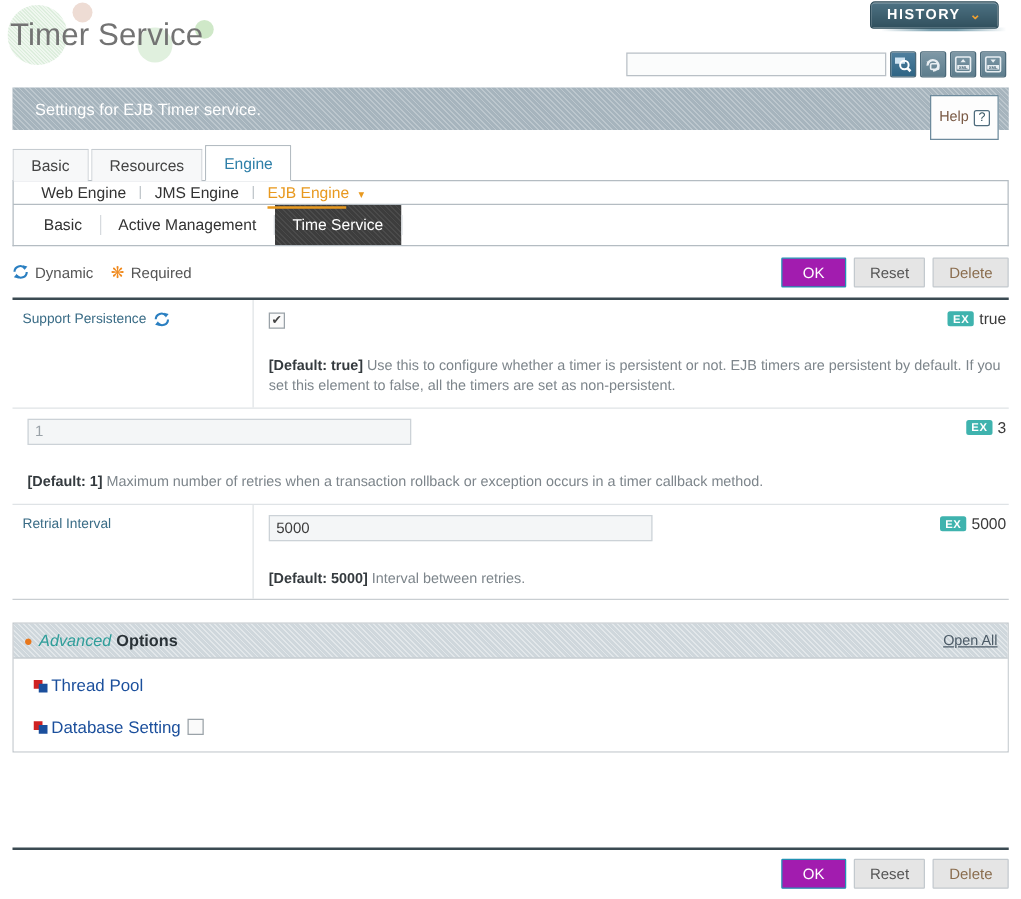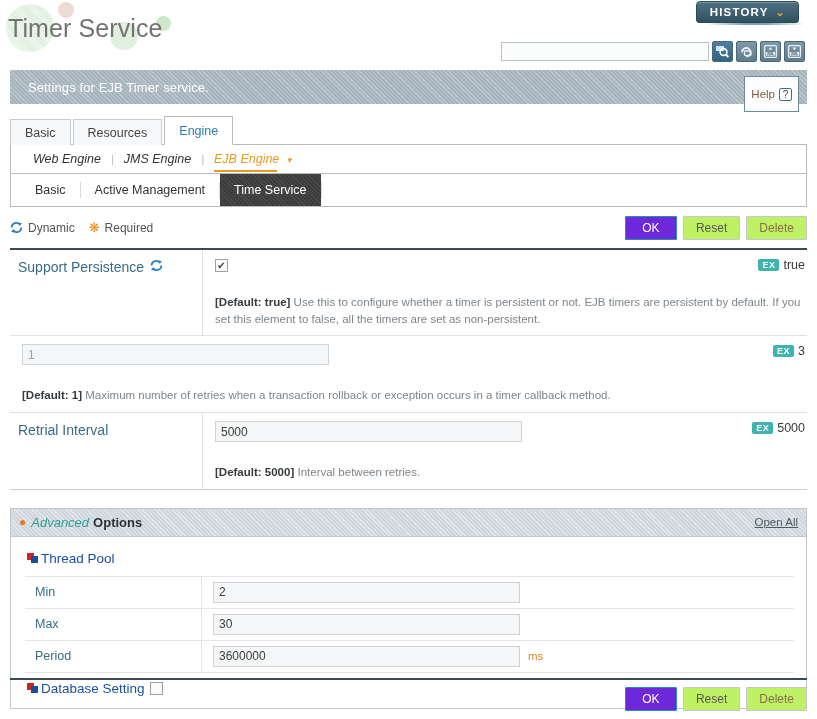--- a/index.html
+++ b/index.html
@@ -81,22 +81,22 @@
     height: 26px; padding: 0 14px; margin-right: 2px;
     border: 1px solid #c6ccd1; border-bottom: none; background: #f7f8f9;
     display: flex; align-items: center; font-size: 12.5px; color: #444;
     border-radius: 1px 1px 0 0; cursor: pointer;
   }
   .tab1.sel { background: #ffffff; border-color: #b4bcc2; color: #2e7fa8; height: 29px;
               border-bottom: 1px solid #fff; position: relative; z-index: 4; }
 
   
   .tabs2 {
-    margin: -1px 10px 0 10px; height: 30px; border: 1px solid #b4bcc2; background: #fff;
-    display: flex; align-items: center; padding-left: 14px; gap: 0; font-style: italic;
+    margin: -1px 10px 0 10px; height: 20px; border: 1px solid #b4bcc2; background: #fff;
+    display: flex; align-items: center; padding-left: 14px; gap: 0;
   }
   .tab2 { font-size: 12.5px; color: #333; cursor: pointer; padding: 0 8px; position: relative; }
   .tab2.sel { color: #e8991f; }
   .tab2.sel .uline { position: absolute; left: 8px; right: 22px; bottom: -6px; height: 2px; background: #e8991f; }
   .tab2 .chev2 { color: #e8991f; font-size: 9px; margin-left: 4px; }
   .tsep { color: #b8bfc4; font-size: 11px; padding: 0 2px; }
 
   
   .tabs3 {
     margin: 0 10px 0 10px; height: 33px; border: 1px solid #b4bcc2; border-top: none;
@@ -109,34 +109,34 @@
     background-image: repeating-linear-gradient(45deg, rgba(255,255,255,.07) 0 1px, rgba(0,0,0,0) 1px 3px);
   }
   .vsep { width: 1px; background: #d6dade; margin: 8px 0; }
 
   
   .actionbar { margin: 7px 10px 0 10px; height: 28px; display: flex; align-items: center; }
   .legend { display: flex; align-items: center; gap: 14px; font-size: 12px; color: #555; }
   .legend .item { display: flex; gap: 5px; }
   .btns { margin-left: auto; display: flex; gap: 6px; }
   .btn {
-    height: 24px; min-width: 52px; padding: 0 12px; border: 1px solid #c3c9ce; background: #bef264;
+    height: 24px; min-width: 52px; padding: 0 12px; border: 1px solid #c3c9ce; background: #e5e5e5;
     display: flex; align-items: center; justify-content: center;
     font-size: 12px; color: #555; cursor: pointer; border-radius: 1px;
   }
-  .btn.primary { background: #6d28d9; border-color: #2291b3; color: #fff; }
+  .btn.primary { background: #a21caf; border-color: #2291b3; color: #fff; }
   .btn.del { color: #8a6d4e; }
 
   
   .formwrap { margin: 6px 10px 0 10px; border-top: 2px solid #3b4a52; }
   .frow { display: flex; border-bottom: 1px solid #dfe3e6; min-height: 34px; }
   .frow:last-child { border-bottom: 1px solid #c9ced2; }
   .flabel {
     width: 193px; flex: 0 0 193px; padding: 9px 6px 9px 8px;
-    font-size: 14px; color: #3a6c86; border-right: 1px solid #dfe3e6;
+    font-size: 11px; color: #3a6c86; border-right: 1px solid #dfe3e6;
     display: flex; align-items: flex-start; gap: 6px;
   }
   .fbody { flex: 1; padding: 8px 4px 8px 12px; position: relative; }
   .fld {
     width: 307px; height: 21px; border: 1px solid #ccd2d7; background: #f4f6f7;
     font-size: 12px; padding: 0 5px; color: #3b3b3b; outline: none;
     font-family: "Liberation Sans", sans-serif;
   }
   .fld.placeholderish { color: #9aa2a8; }
   .hint { margin-top: 22px; font-size: 11.5px; color: #7d858b; line-height: 1.45; max-width: 600px; }
@@ -363,41 +363,20 @@
     <div class="advbody">
 
       <div class="grouphdr">
         <span class="sq-ic">
             <i class="r"></i>
             <i class="b"></i>
           </span>
         <span>Thread Pool</span>
       </div>
 
-      <div class="gtbl">
-        <div class="grow">
-          <div class="glabel">Min</div>
-          <div class="gbody">
-            <input class="fld" value="2" style="">
-          </div>
-        </div>
-        <div class="grow">
-          <div class="glabel">Max</div>
-          <div class="gbody">
-            <input class="fld" value="30" style="">
-          </div>
-        </div>
-        <div class="grow">
-          <div class="glabel">Period</div>
-          <div class="gbody">
-            <input class="fld" value="3600000" style="">
-            <span class="unit">ms</span>
-          </div>
-        </div>
-      </div>
 
       <div class="grouphdr second">
         <span class="sq-ic">
             <i class="r"></i>
             <i class="b"></i>
           </span>
         <span>Database Setting</span>
         <span class="cbx" style="margin-left:5px;"></span>
       </div>
 

